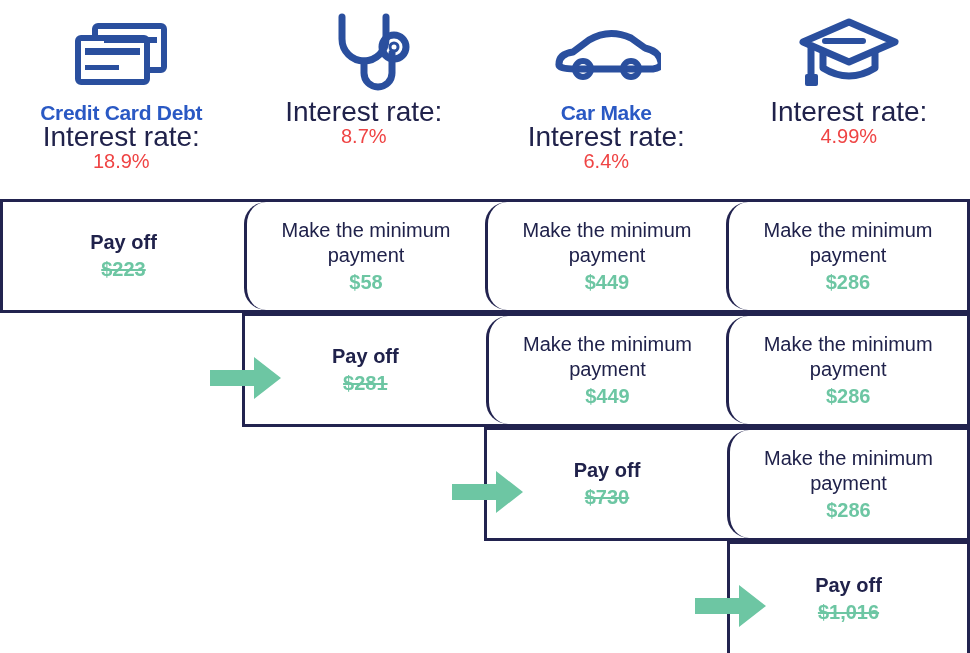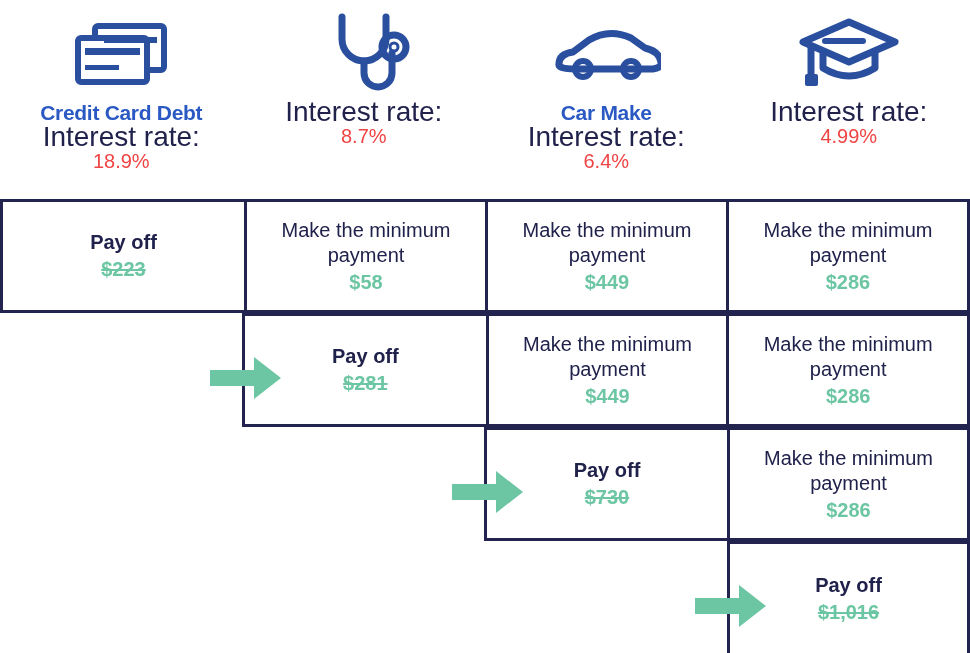--- a/index.html
+++ b/index.html
@@ -85,20 +85,21 @@
     box-sizing: border-box;
     display: flex;
     flex-direction: column;
     align-items: center;
     justify-content: center;
     padding: 4px 10px;
     position: relative;
   }
   .cell + .cell {
     border-left: 3px solid #22234f;
+    border-radius: 22px;
   }
   .action-text {
     color: #20224b;
     font-size: 20px;
     line-height: 25px;
     text-align: center;
   }
   .action-text.payoff {
     font-weight: bold;
     text-align: center;

